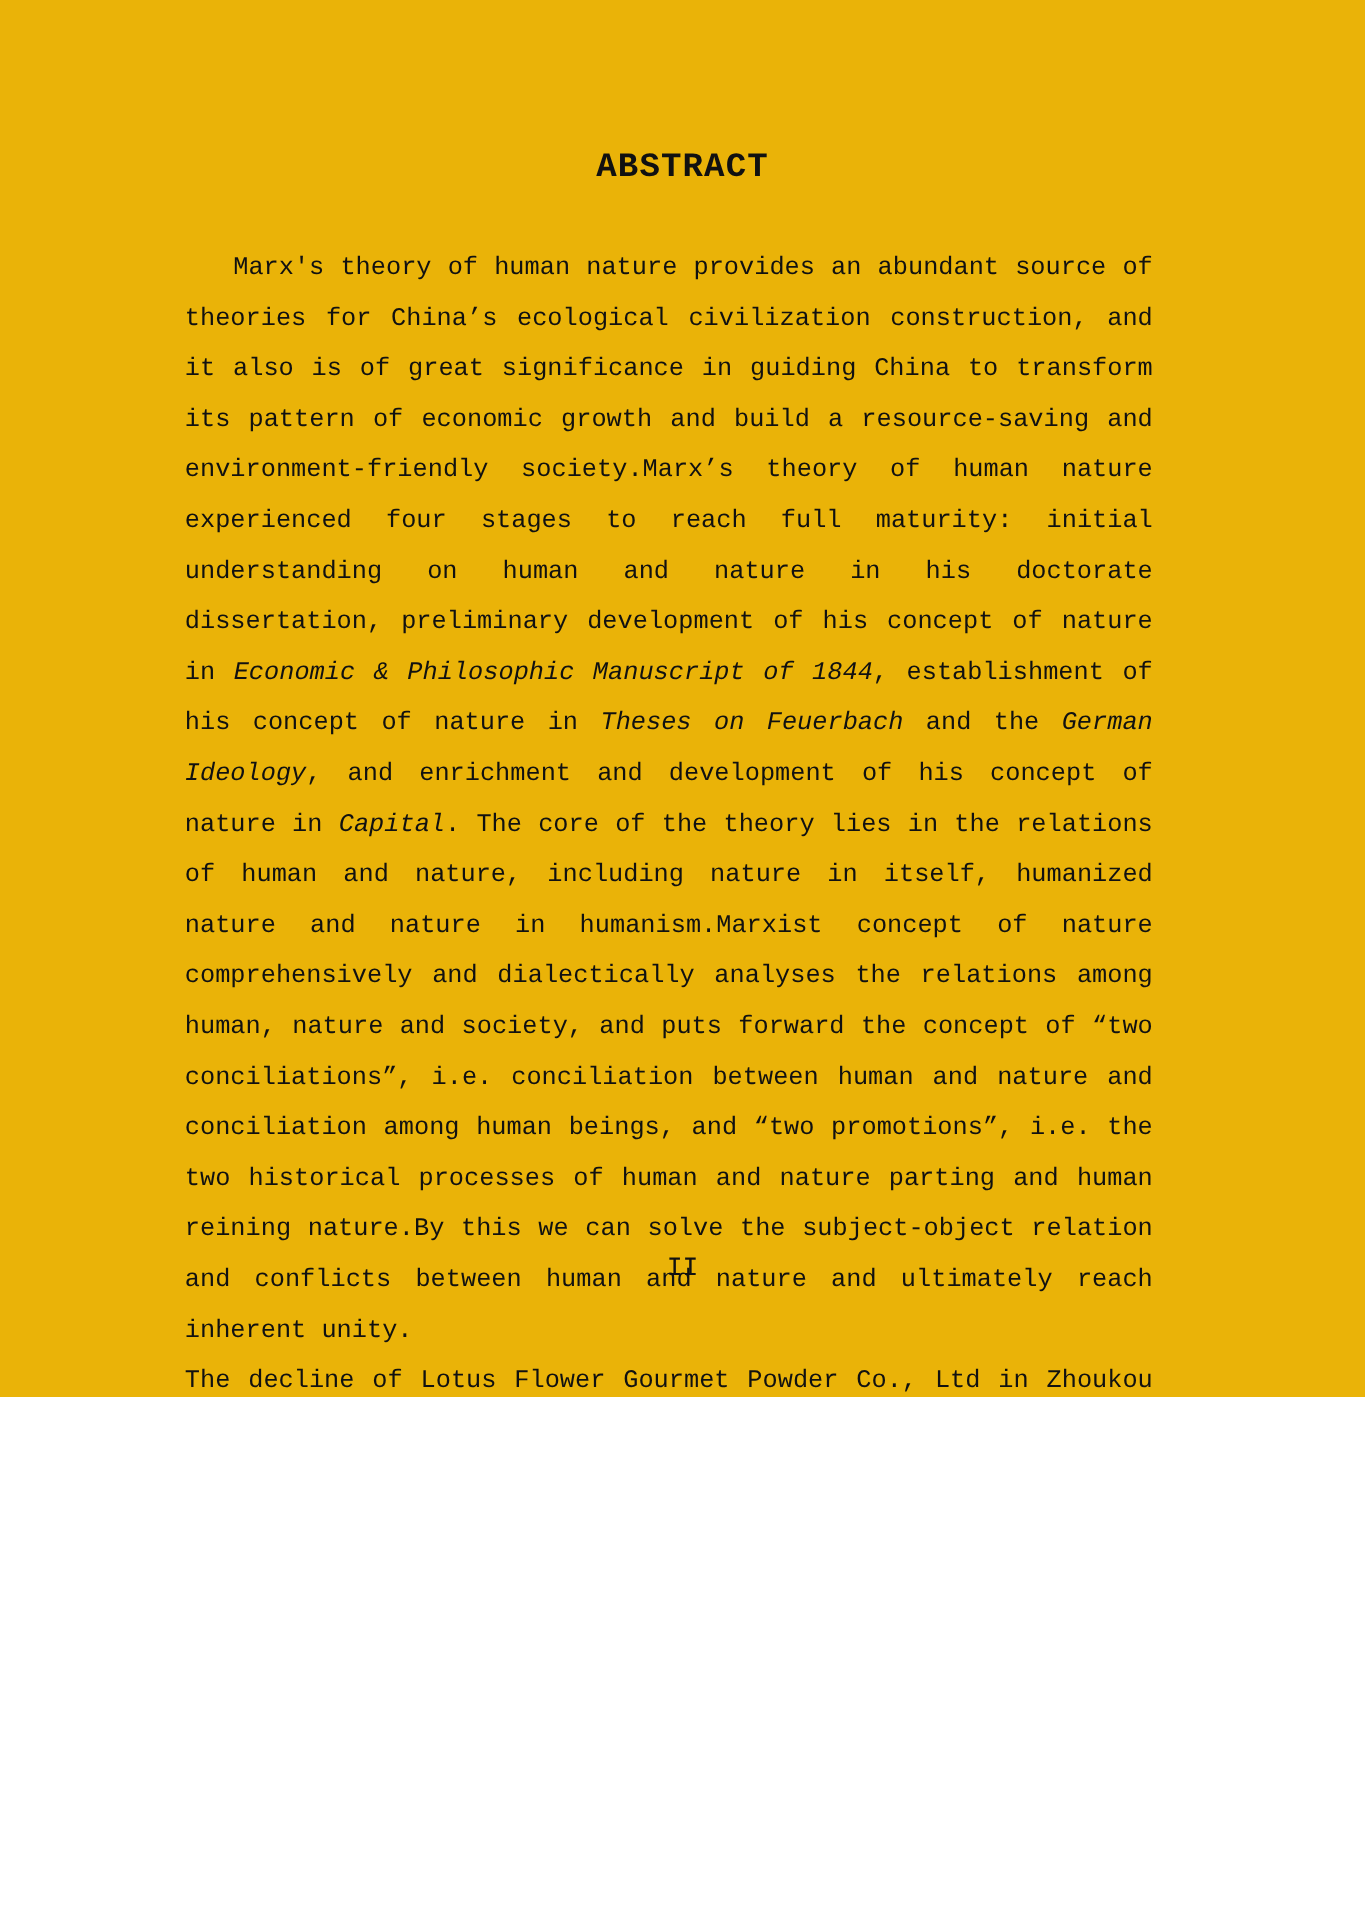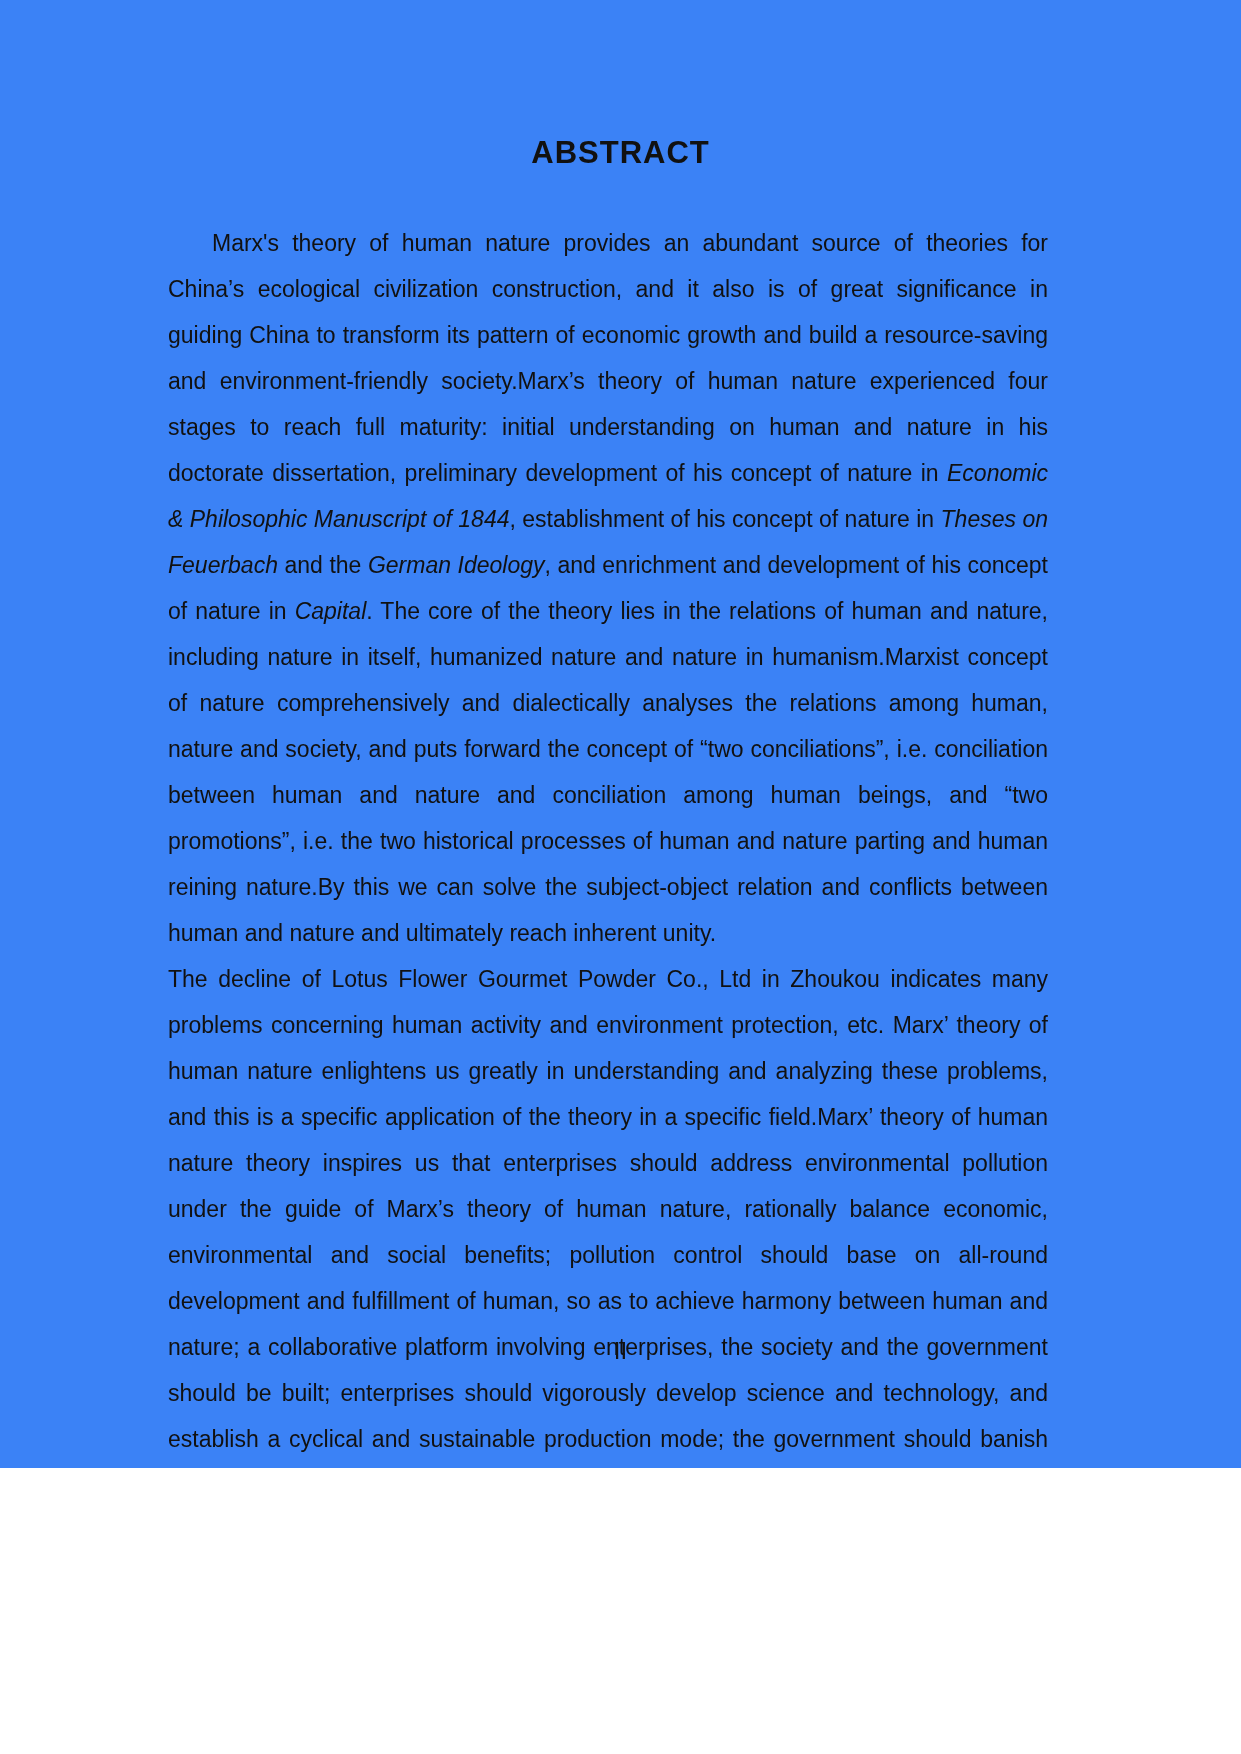--- a/index.html
+++ b/index.html
@@ -3,24 +3,24 @@
 <meta charset="utf-8">
 <style>
   html, body {
     margin: 0;
     padding: 0;
     background: #ffffff;
   }
   .page {
     position: relative;
     width: 1241px;
-    height: 1468px;
-    background: #3b82f6;
+    height: 1270px;
+    background: #eab308;
     overflow: hidden;
-    font-family: Liberation Sans, sans-serif;
+    font-family: Liberation Mono, monospace;
     color: #111111;
   }
   .doc-title {
     position: absolute;
     top: 135px;
     left: 0;
     right: 0;
     text-align: center;
     font-size: 31px;
     font-weight: bold;

